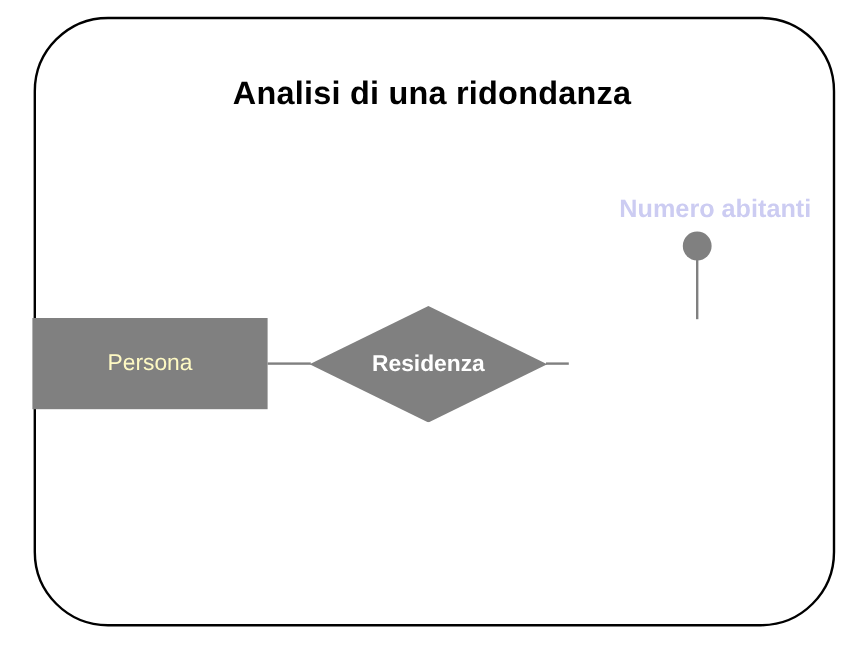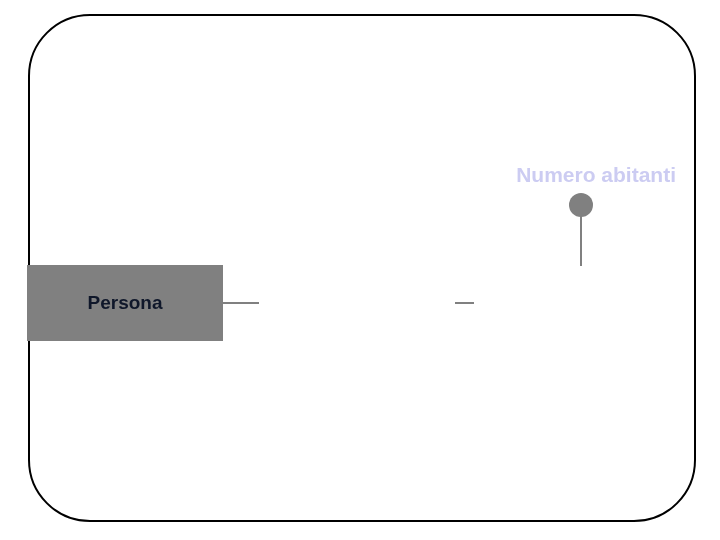--- a/index.html
+++ b/index.html
@@ -57,23 +57,23 @@
     height: 444px;
   }
 
   
   .entity {
     position: absolute;
     background: #808080;
     display: flex;
     align-items: center;
     justify-content: center;
-    color: #0f172a;
+    color: #fef9c3;
     font-size: 19px;
-    font-weight: bold;
+    font-weight: normal;
     box-sizing: border-box;
   }
   #entity-persona {
     left: 27px;
     top: 265px;
     width: 196px;
     height: 76px;
   }
   #entity-citta {
     left: 473px;
@@ -154,31 +154,36 @@
     white-space: nowrap;
   }
 </style>
 </head>
 <body>
 
 <div id="slide">
 
   <div id="frame"></div>
 
+  <div id="title">Analisi di una ridondanza</div>
 
   <div id="er">
 
     <div id="attr-label">Numero abitanti</div>
 
     <div id="attr-circle"></div>
     <div id="attr-stem"></div>
 
     <div id="connector-left" class="connector"></div>
     <div id="connector-right" class="connector"></div>
 
     <div id="entity-persona" class="entity">
       <span>Persona</span>
     </div>
 
+    <div id="rel-residenza">
+      <div class="diamond-shape"></div>
+      <div class="diamond-label">Residenza</div>
+    </div>
 
 
   </div>
 </div>
 
 </body></html>

